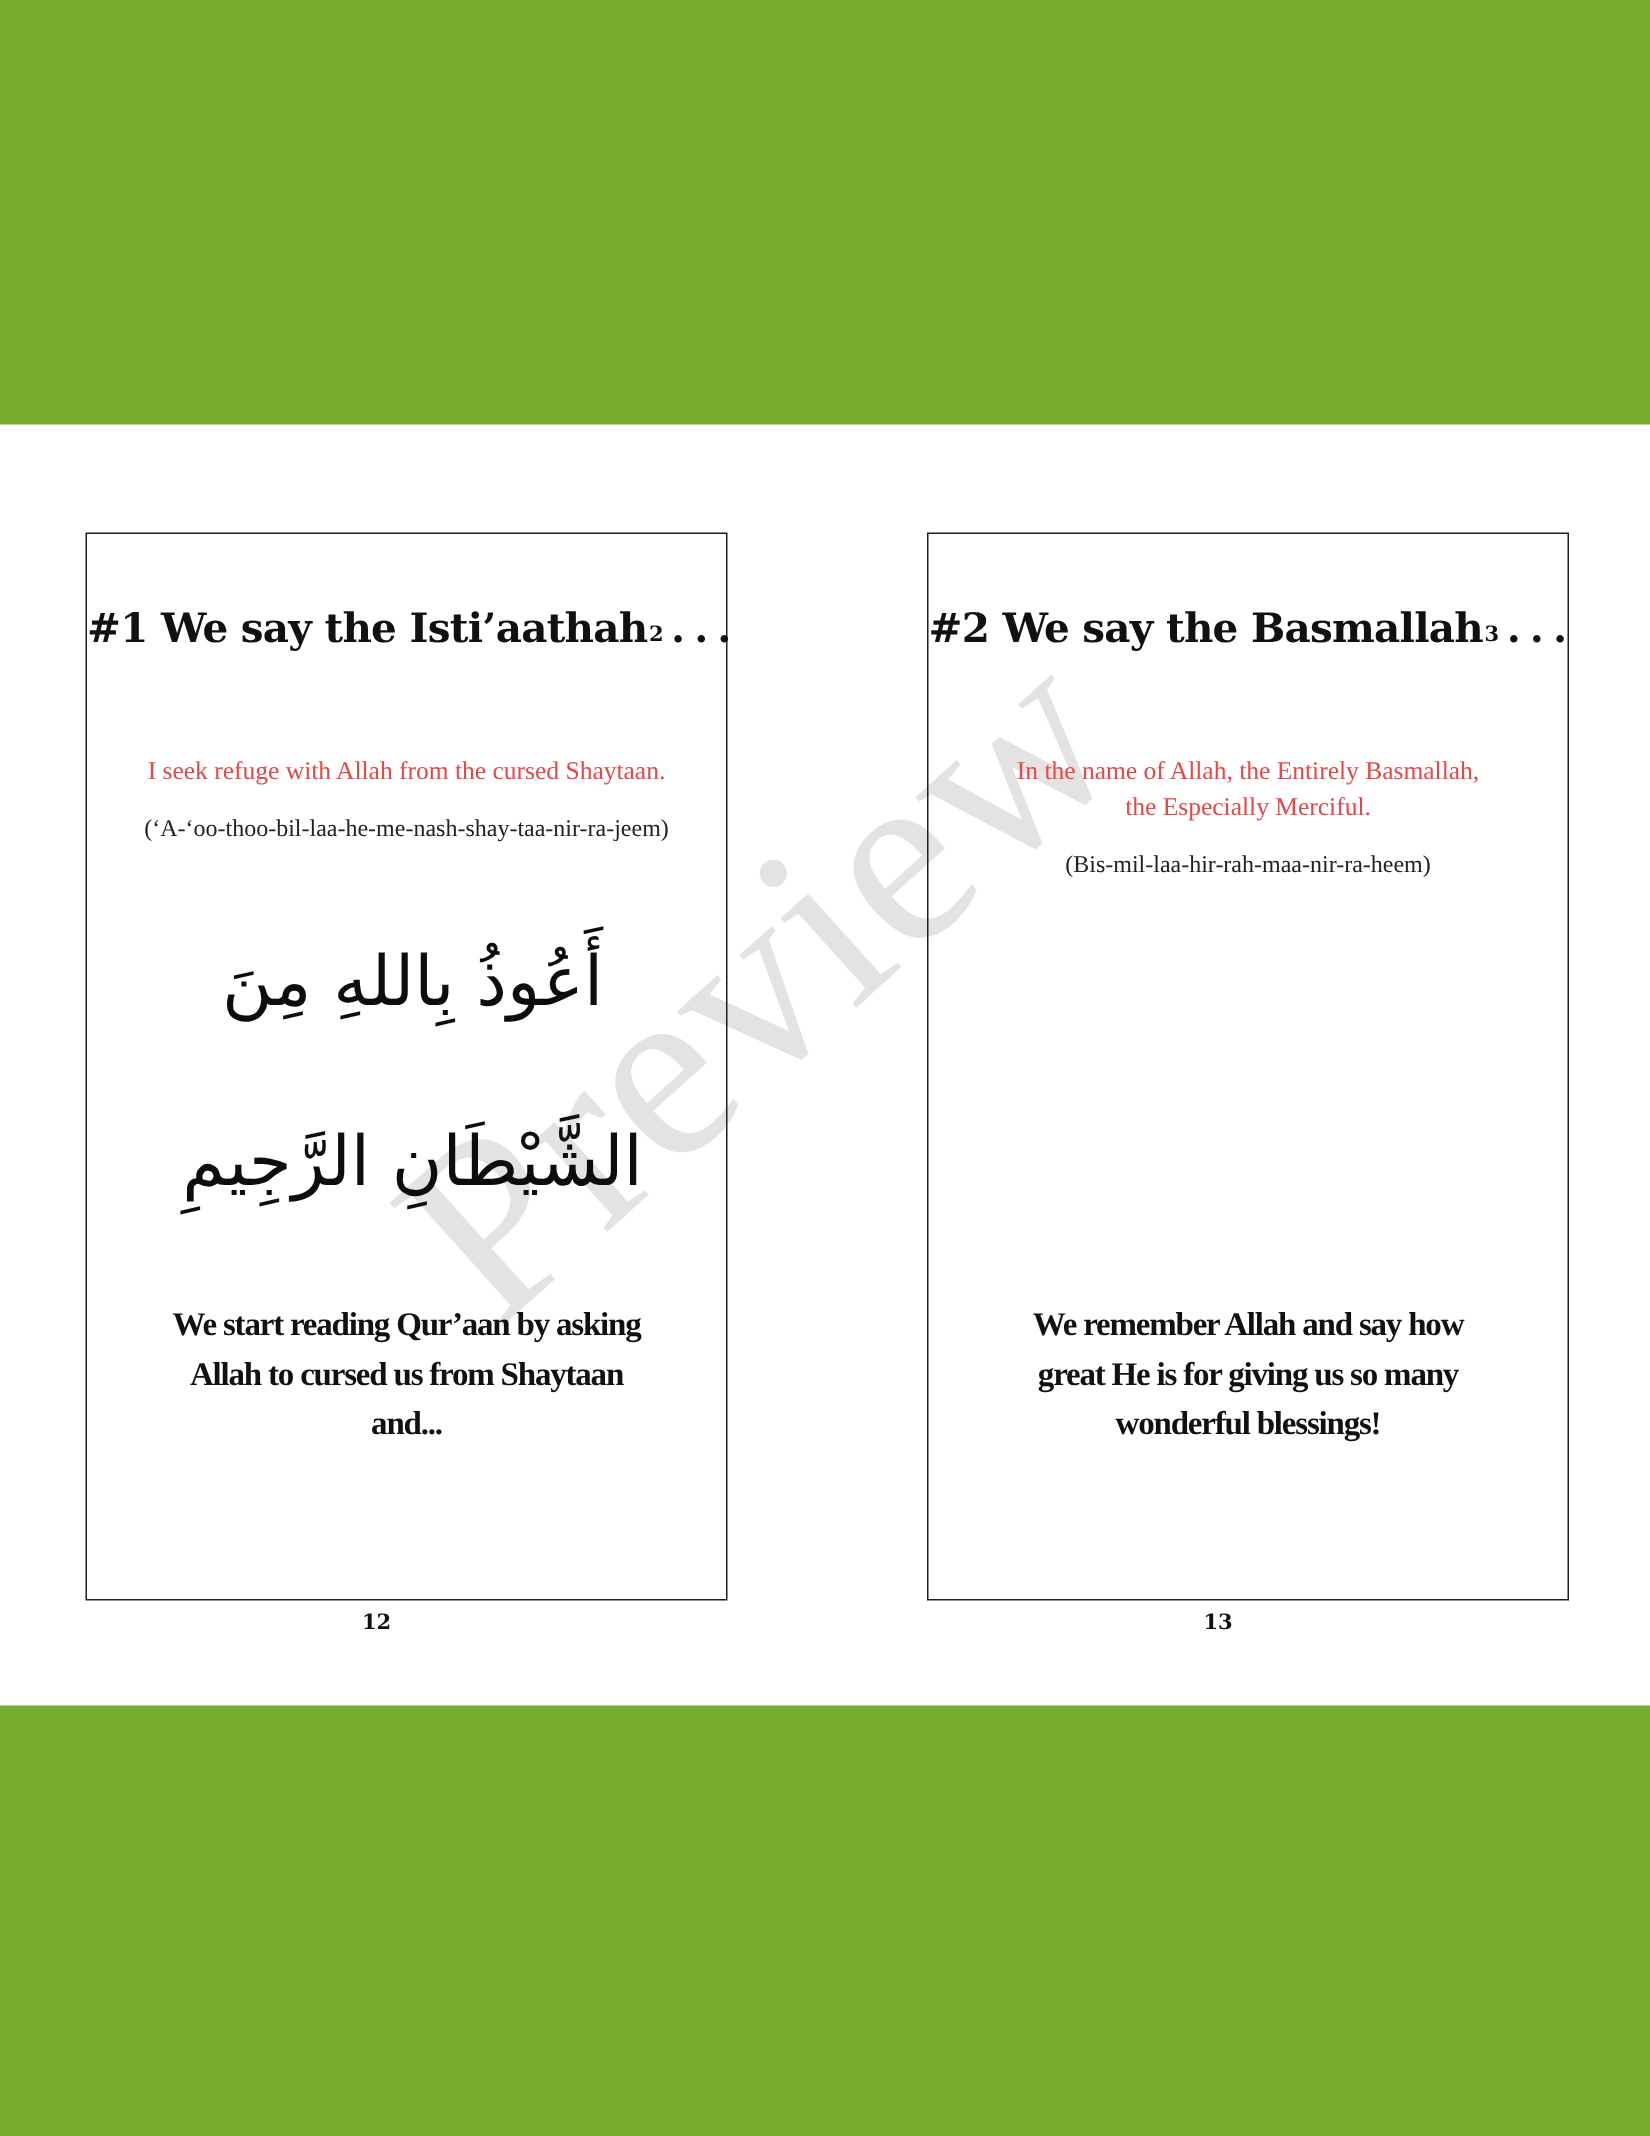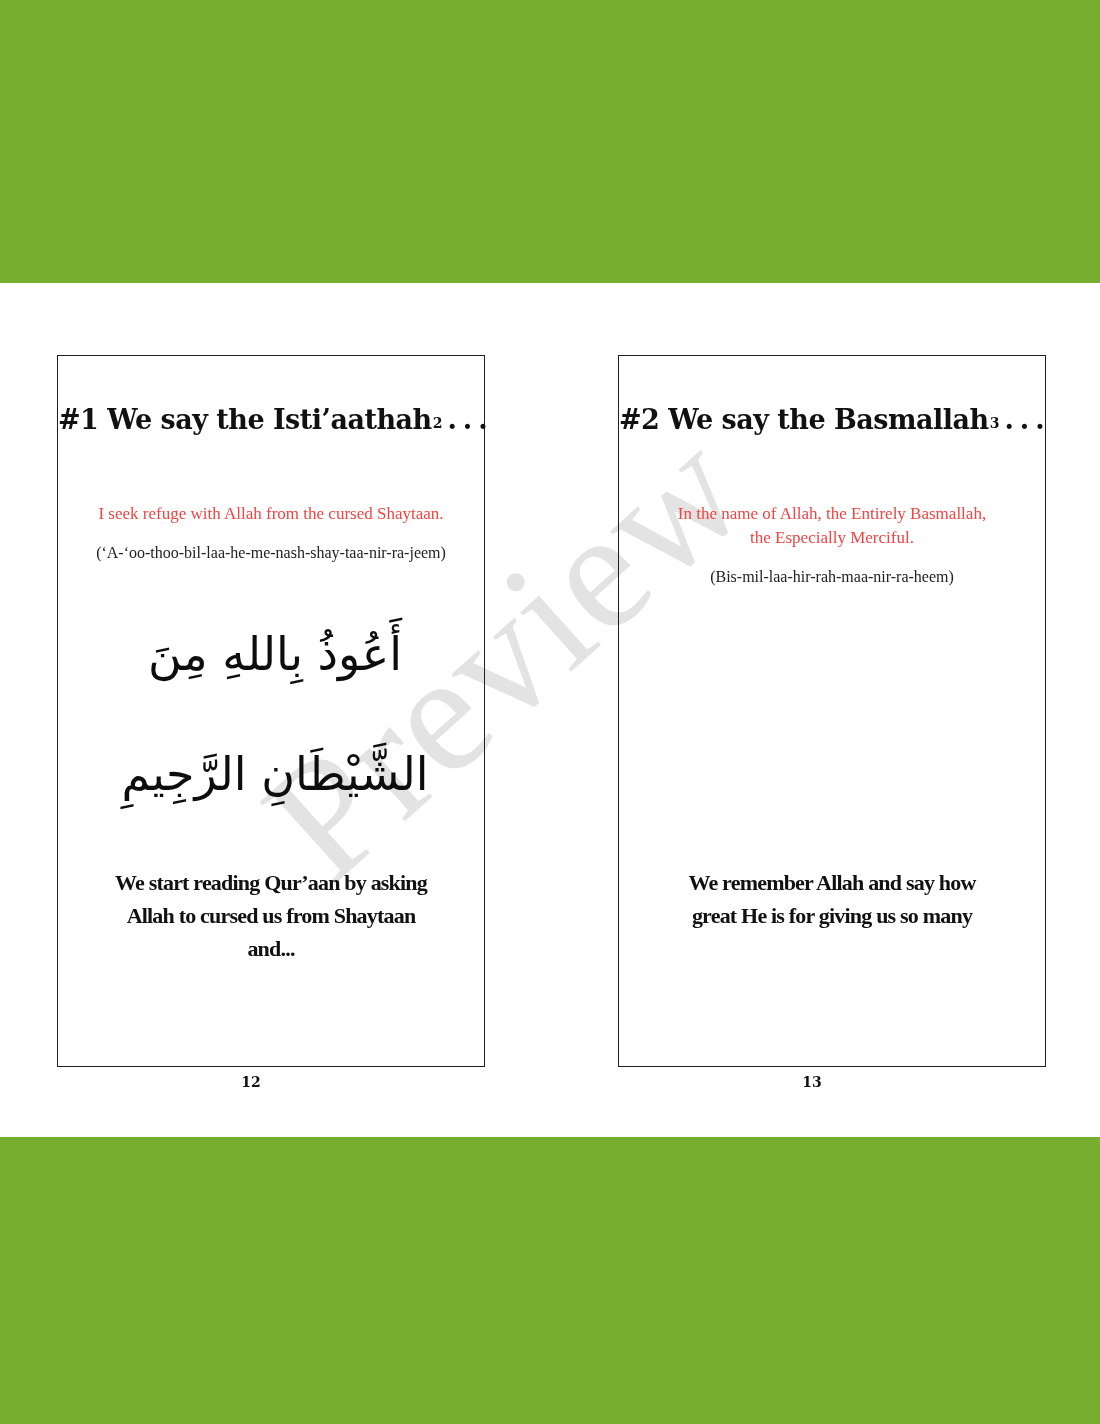--- a/index.html
+++ b/index.html
@@ -117,18 +117,19 @@
       <div class="trans-block">
         <div class="translation">
           <div>In the name of Allah, the Entirely Basmallah,</div>
           <div>the Especially Merciful.</div>
         </div>
         <div class="pron">(Bis-mil-laa-hir-rah-maa-nir-ra-heem)</div>
       </div>
       <div class="caption fun">
         <div>We remember Allah and say how</div>
         <div>great He is for giving us so many</div>
+        <div>wonderful blessings!</div>
       </div>
     </div>
     <div class="page-num fun">13</div>
   </section>
 
 </div>
 
 </body></html>

